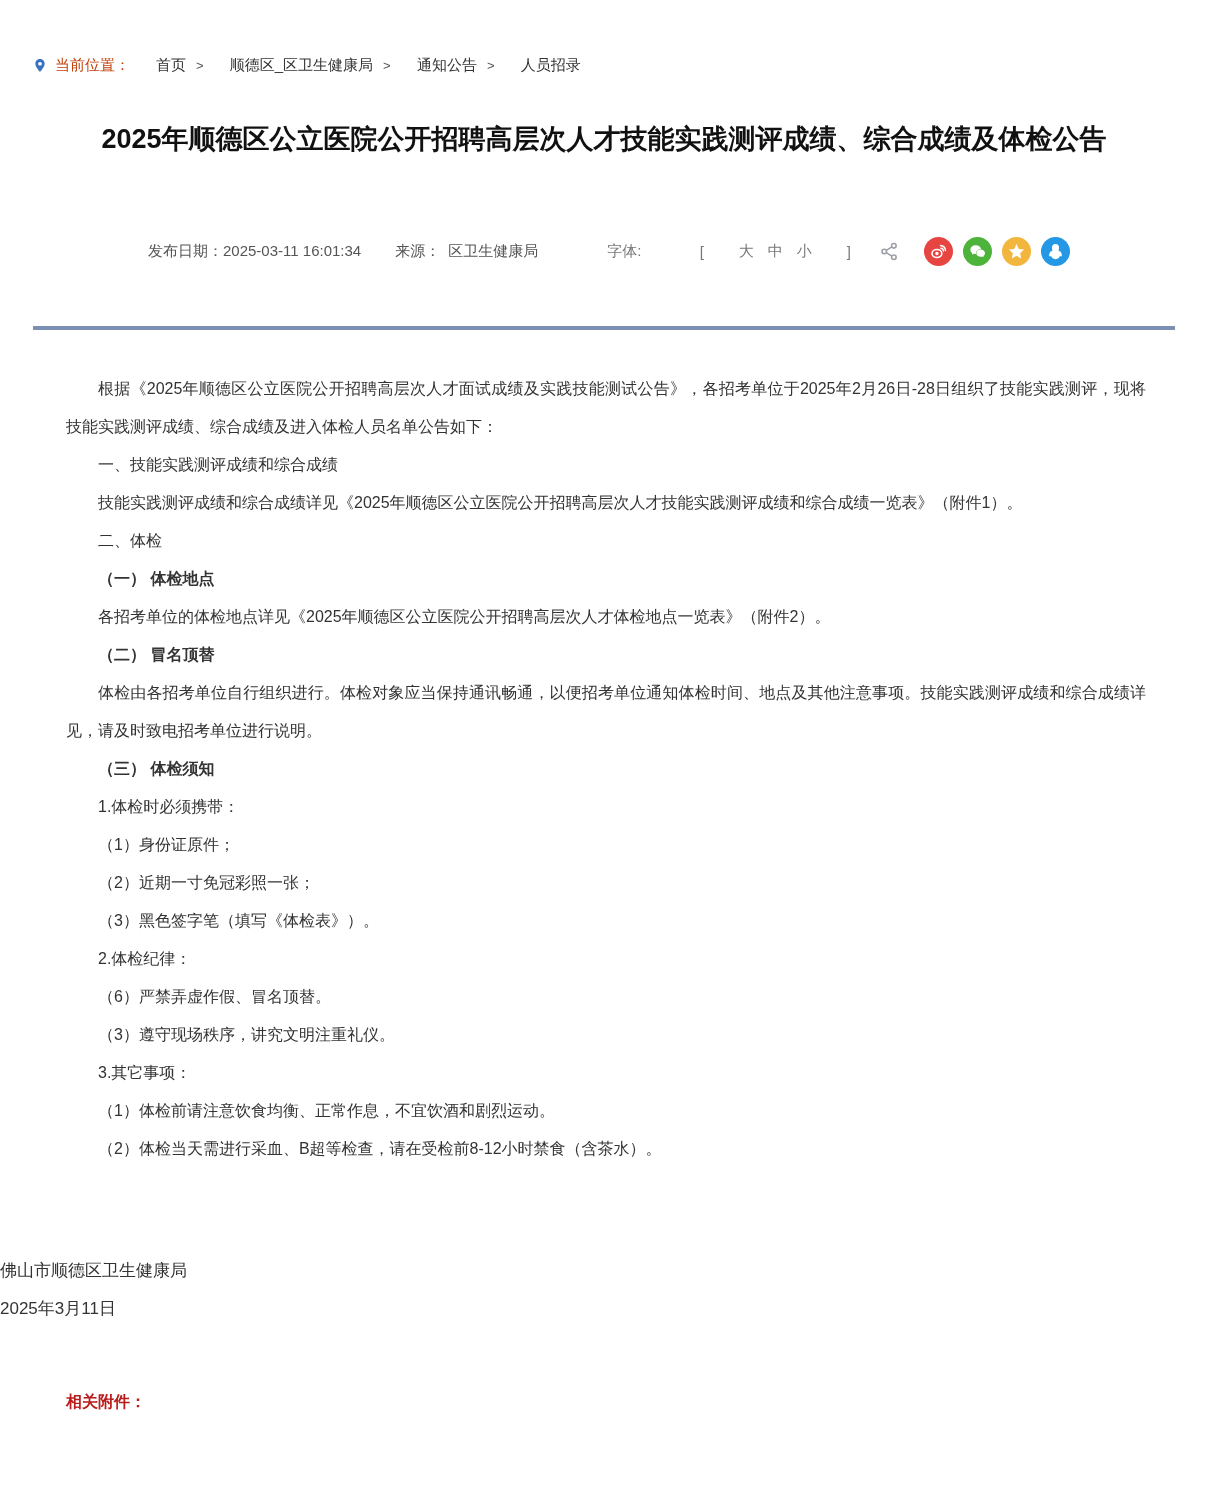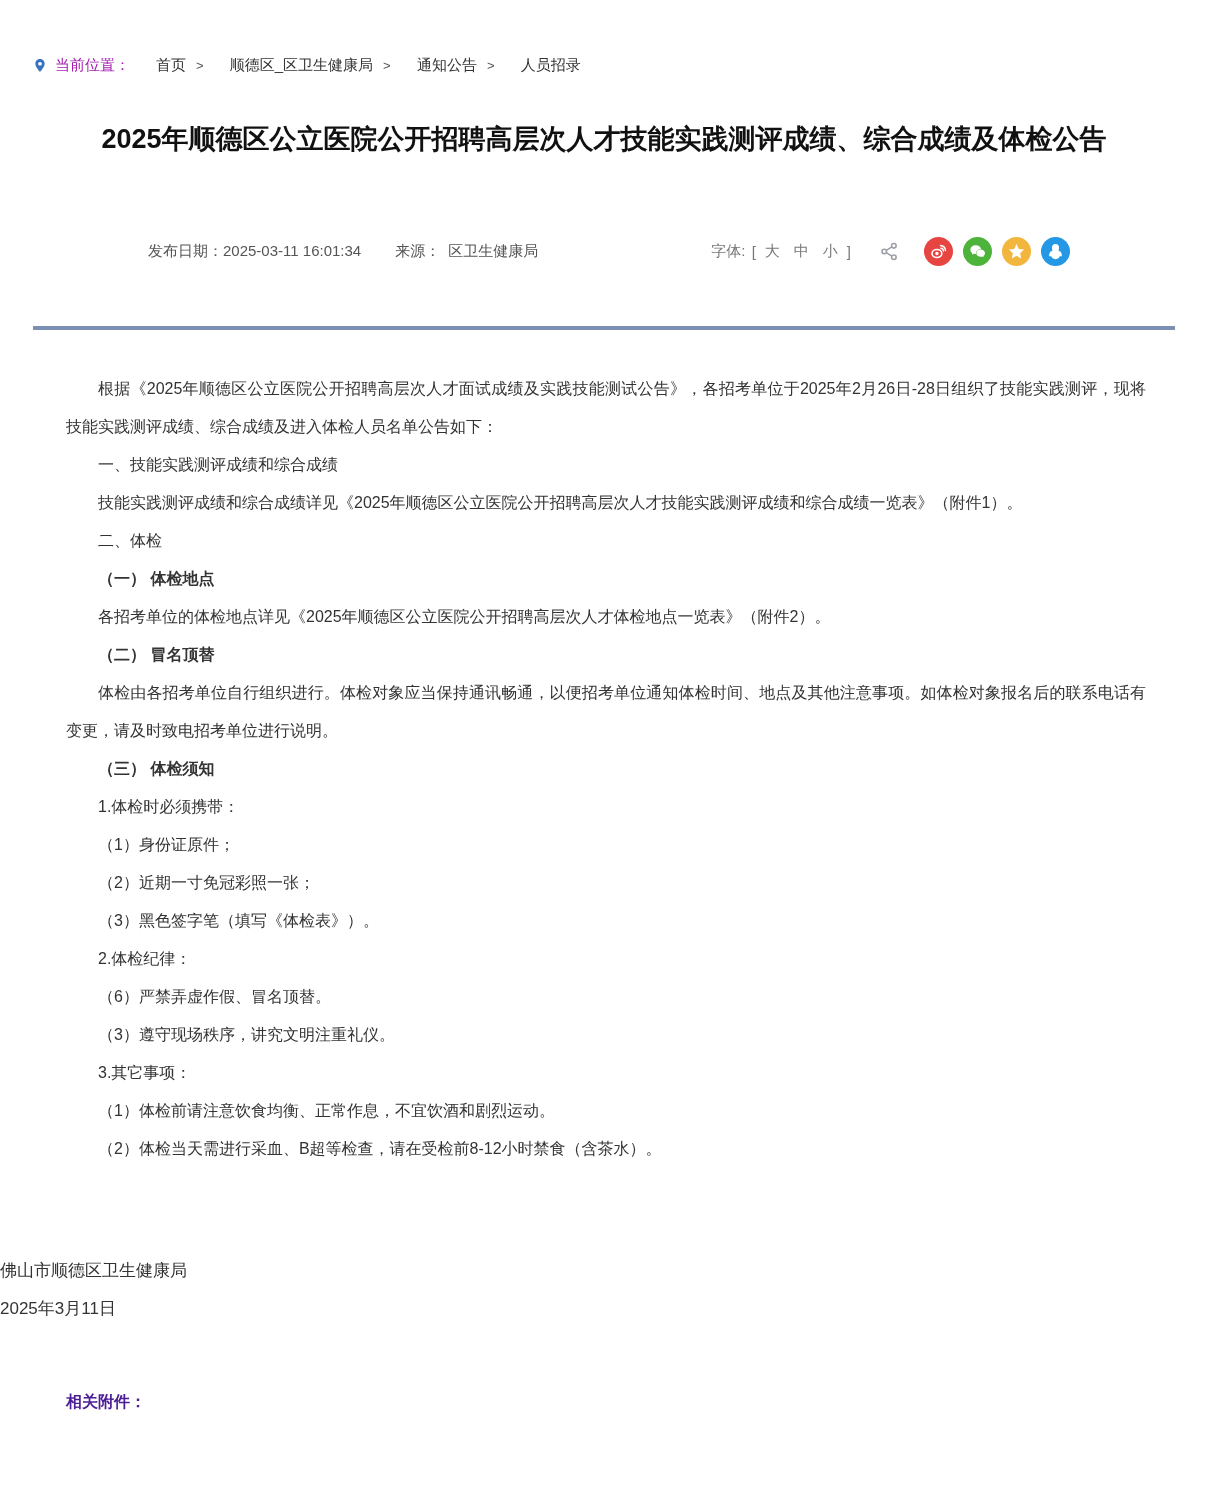--- a/index.html
+++ b/index.html
@@ -18,21 +18,21 @@
   
   .breadcrumb {
     display: flex;
     align-items: center;
     padding: 56px 0 0 33px;
     font-size: 15px;
     color: #333;
     white-space: nowrap;
   }
   .breadcrumb .pin-wrap { display: inline-flex; margin-right: 8px; }
-  .breadcrumb .bc-label { margin-right: 14px; color: #a21caf; }
+  .breadcrumb .bc-label { margin-right: 14px; color: #c2410c; }
   .crumb { display: inline-flex; align-items: center; margin-left: 12px; }
   .crumb .bc-link { color: #333; text-decoration: none; cursor: pointer; }
   .crumb .bc-sep { margin: 0 10px; color: #555; font-size: 13px; }
 
   
   .page-title {
     margin: 46px auto 0;
     width: 1120px;
     text-align: center;
     font-size: 27px;
@@ -46,21 +46,21 @@
     display: flex;
     justify-content: space-between;
     align-items: center;
     margin: 80px 138px 0 148px;
     text-align: center;
   }
   .meta-left { font-size: 15px; color: #555; }
   .meta-left .meta-val { margin-right: 34px; }
   .meta-left .meta-src-label { margin-right: 8px; }
   .meta-right { display: flex; align-items: center; }
-  .font-ctl { font-size: 15px; color: #777; display: inline-flex; align-items: center; }
+  .font-ctl { font-size: 15px; color: #777; display: inline-flex; align-items: center; gap: 26px; }
   .font-ctl .fsz { margin: 0 7px; cursor: pointer; }
   .font-ctl .br { margin: 0 2px; }
   .share-glyph { display: inline-flex; margin: 0 14px 0 26px; color: #9aa0a6; cursor: pointer; }
   .share-circle {
     width: 29px; height: 29px; border-radius: 50%;
     display: inline-flex; align-items: center; justify-content: center;
     margin-left: 10px; cursor: pointer;
   }
 
   
@@ -188,21 +188,21 @@
       <p class="para">技能实践测评成绩和综合成绩详见《2025年顺德区公立医院公开招聘高层次人才技能实践测评成绩和综合成绩一览表》（附件1）。</p>
 
       <p class="para">二、体检</p>
 
       <p class="para bold">（一） 体检地点</p>
 
       <p class="para">各招考单位的体检地点详见《2025年顺德区公立医院公开招聘高层次人才体检地点一览表》（附件2）。</p>
 
       <p class="para bold">（二） 冒名顶替</p>
 
-      <p class="para">体检由各招考单位自行组织进行。体检对象应当保持通讯畅通，以便招考单位通知体检时间、地点及其他注意事项。如体检对象报名后的联系电话有变更，请及时致电招考单位进行说明。</p>
+      <p class="para">体检由各招考单位自行组织进行。体检对象应当保持通讯畅通，以便招考单位通知体检时间、地点及其他注意事项。技能实践测评成绩和综合成绩详见，请及时致电招考单位进行说明。</p>
 
       <p class="para bold">（三） 体检须知</p>
 
       <p class="para">1.体检时必须携带：</p>
 
       <p class="para">（1）身份证原件；</p>
 
       <p class="para">（2）近期一寸免冠彩照一张；</p>
 
       <p class="para">（3）黑色签字笔（填写《体检表》）。</p>
@@ -220,17 +220,17 @@
 
       <p class="para">（2）体检当天需进行采血、B超等检查，请在受检前8-12小时禁食（含茶水）。</p>
     </div>
 
   <div class="signature">
     <p>佛山市顺德区卫生健康局</p>
     <p>2025年3月11日</p>
   </div>
 
   <div class="attachments">
-    <div class="attachments-label" style="color: #4c1d95;">相关附件：</div>
+    <div class="attachments-label" style="color: #b91c1c;">相关附件：</div>
 
   </div>
 
 </div>
 
 </body></html>

